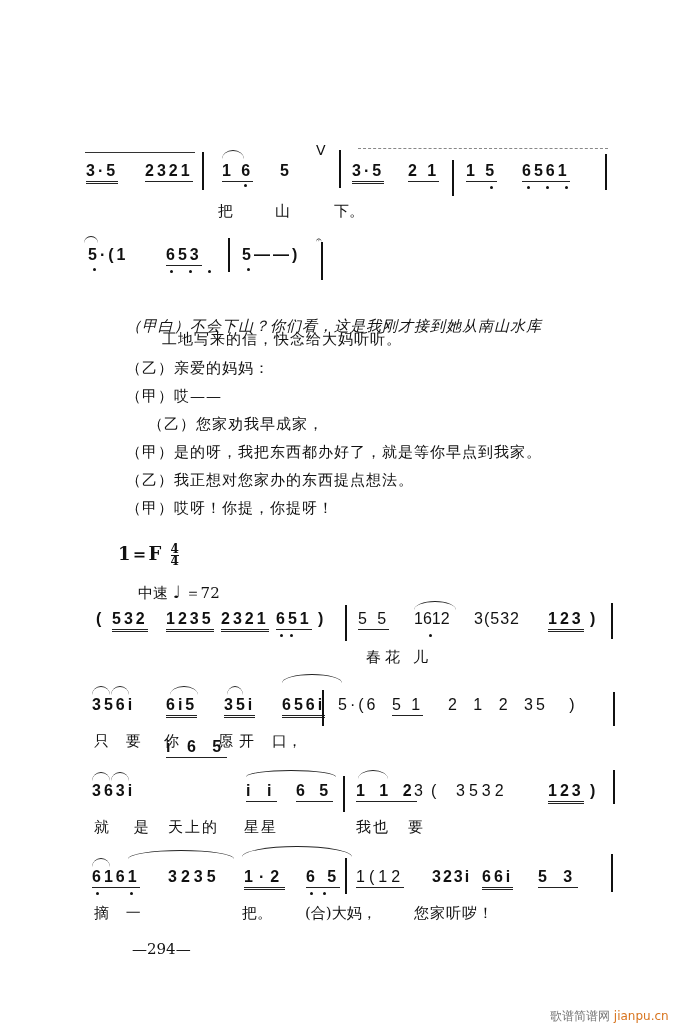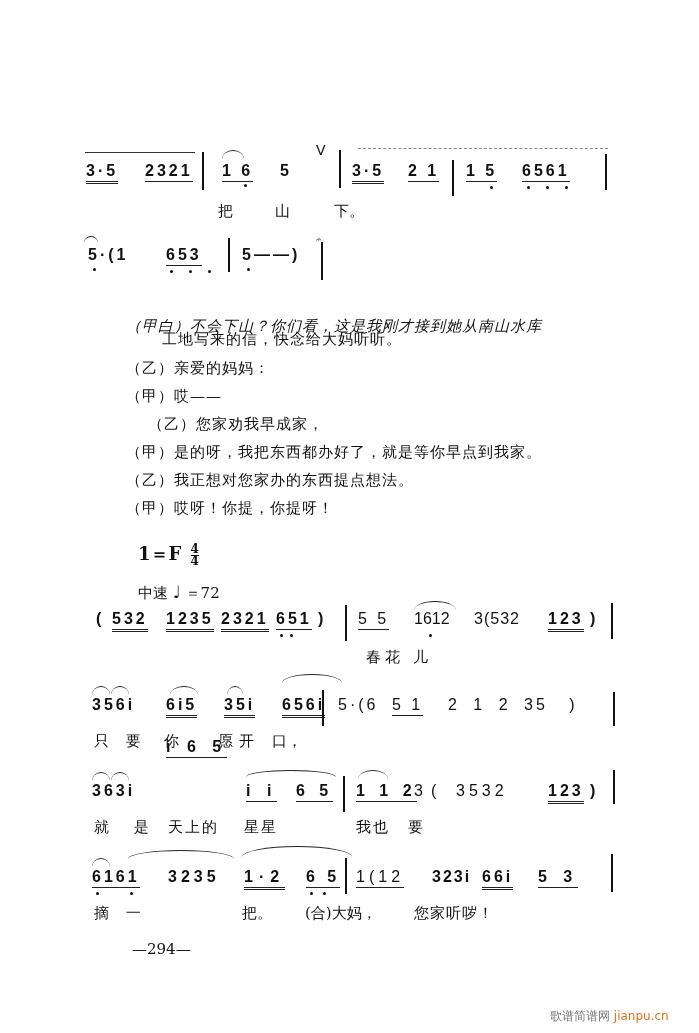--- a/index.html
+++ b/index.html
@@ -22,21 +22,21 @@
     }
     .dlg {
       font-family: "DejaVu Serif", serif; font-size: 15px; line-height: 20px; letter-spacing: 1px;
     }
     .dot { position: absolute; width: 3px; height: 3px; background: #111; border-radius: 50%; }
     .slur {
       position: absolute; border-top: 1.3px solid #222; border-radius: 50% 50% 0 0 / 100% 100% 0 0;
       height: 8px;
     }
     .tie-line { position: absolute; height: 0; border-top: 1px solid #333; }
-    .keysig { font-family: "DejaVu Serif", serif; font-weight: bold; font-size: 18px; margin-left: 20px; }
+    .keysig { font-family: "DejaVu Serif", serif; font-weight: bold; font-size: 18px; }
     .frac { display: inline-flex; flex-direction: column; align-items: center; font-size: 12px; line-height: 11px; vertical-align: middle; margin-left: 3px; }
     .frac span:first-child { border-bottom: 1px solid #111; }
     .tempo { font-family: "DejaVu Serif", serif; font-size: 15px; margin-left: 28px; }
     .pagenum { font-family: "DejaVu Serif", serif; font-size: 15px; }
     .watermark { font-family: "DejaVu Sans", sans-serif; font-size: 12px; color: #777; }
     .watermark .latin { color: #d8741e; }
   </style>
 </head>
 <body>
 

